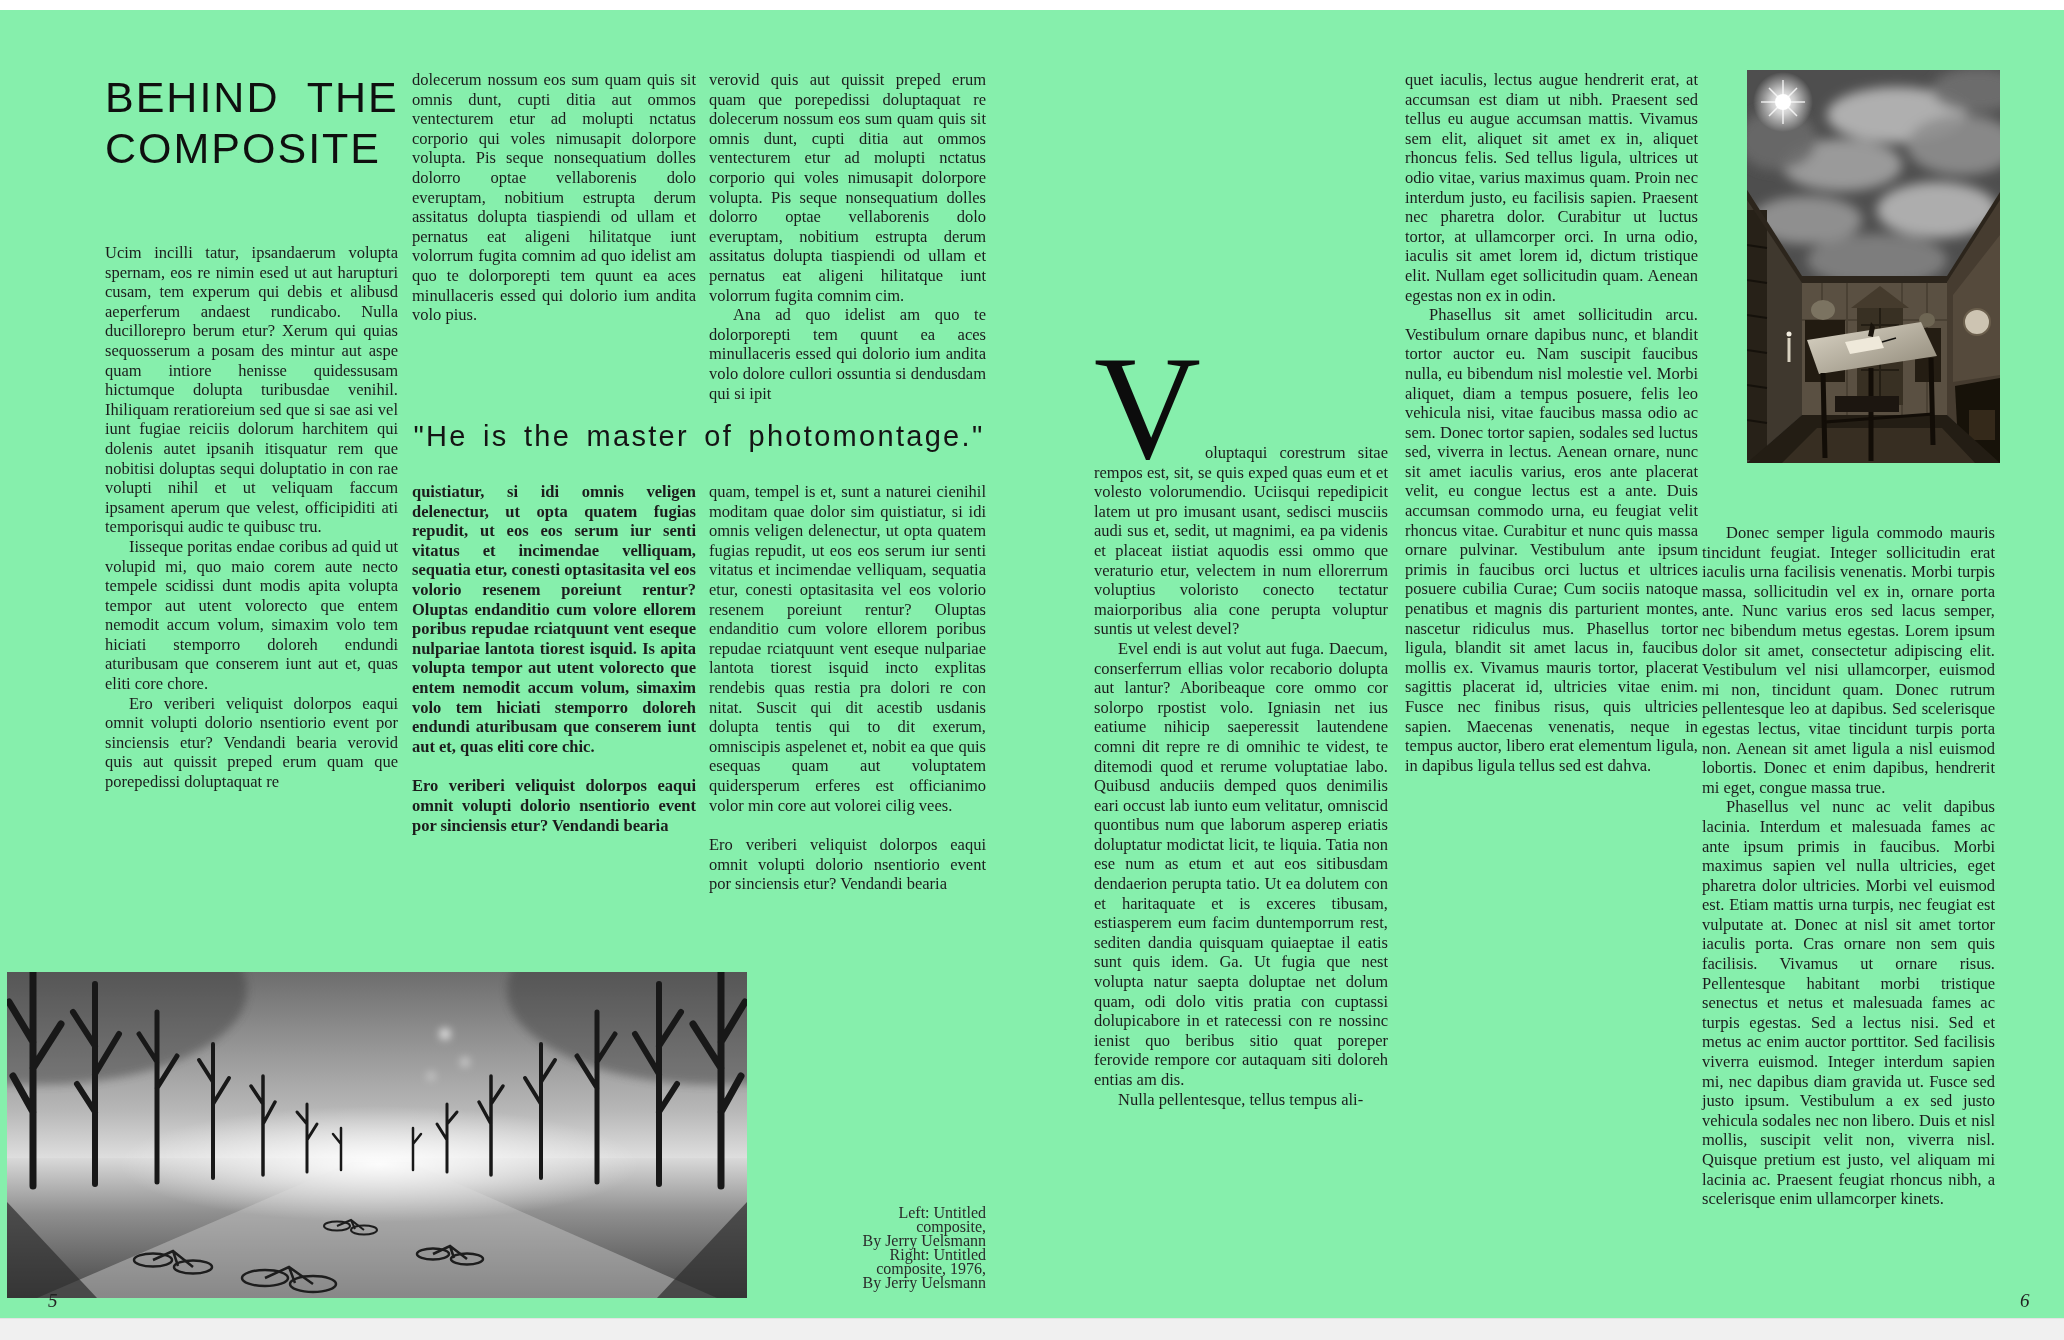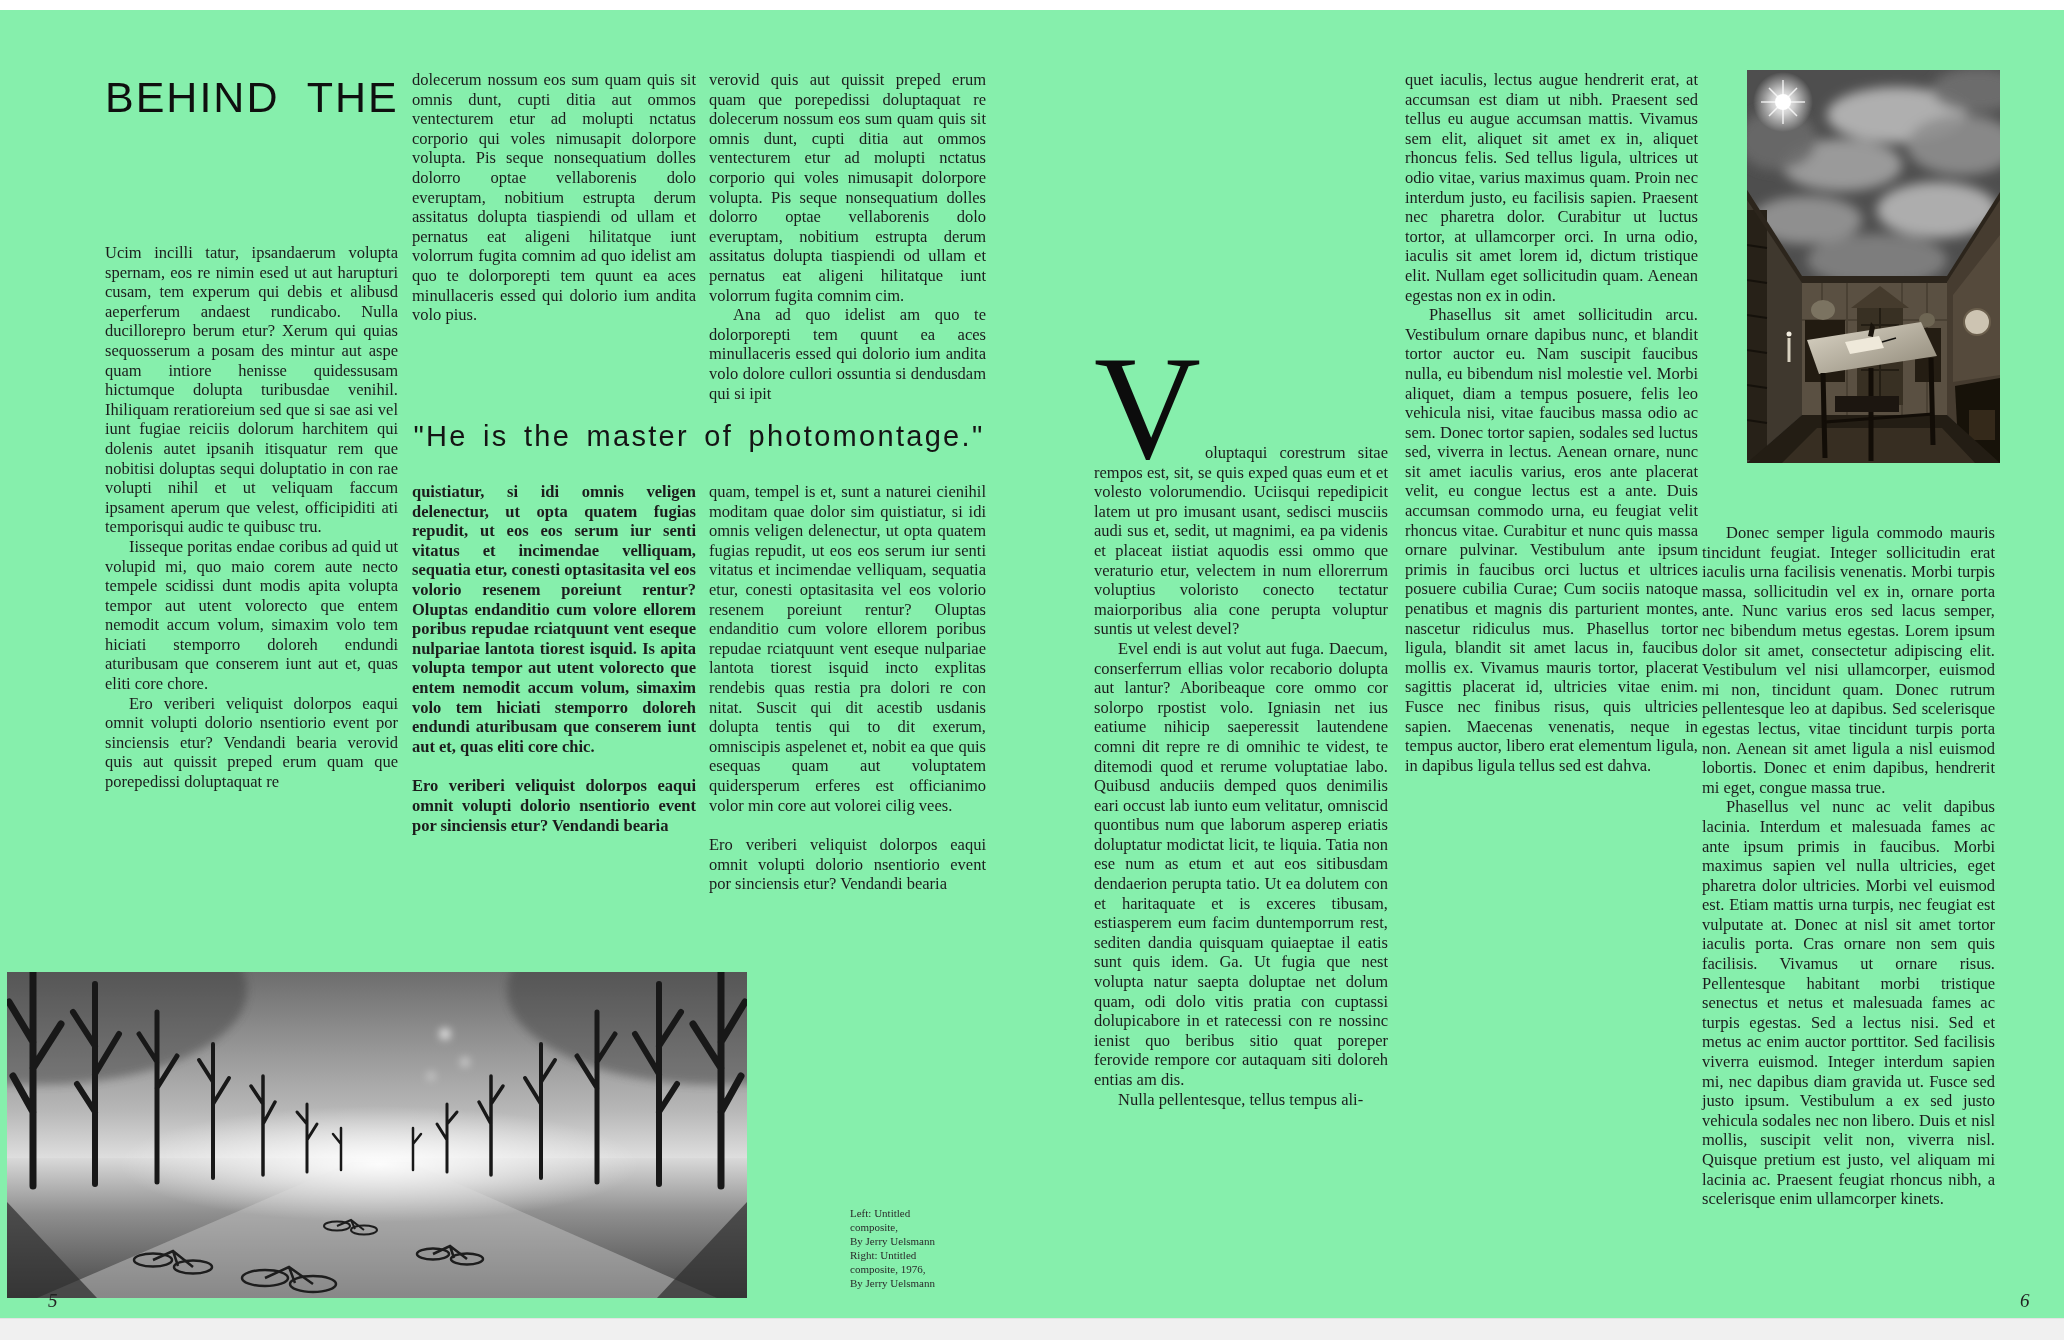--- a/index.html
+++ b/index.html
@@ -8,35 +8,36 @@
   .abs{position:absolute;}
   .body-col p{margin:0;font-size:16.5px;line-height:19.6px;text-align:justify;}
   p.ind{text-indent:24px;}
   p.gap{margin-top:20px;}
   .title{font-family:"Liberation Sans",sans-serif;font-weight:400;font-size:43px;line-height:51px;
          letter-spacing:2px;word-spacing:14px;color:#0f0f0f;}
   .title span{display:block;}
   .quote{font-family:"Liberation Sans",sans-serif;font-size:29px;letter-spacing:2.3px;word-spacing:5px;
          color:#141414;white-space:nowrap;text-align:center;}
   .raised-cap{font-size:148px;line-height:0;letter-spacing:4px;color:#0c0c0c;}
-  .caption{font-size:11px;line-height:14px;text-align:left;color:#2a2a2a;}
+  .caption{font-size:16px;line-height:14px;text-align:right;color:#2a2a2a;}
   .caption span{display:block;}
   .pageno{font-size:19px;font-style:italic;color:#222;}
   .bottom-bar{background:#f0f0f0;border-top:1px solid #e3e3e3;}
   .photo{display:block;}
 </style>
 </head>
 <body>
 
 <div class="stage">
 
   <div class="abs" style="left:0;top:0;width:1040px;height:1340px;">
 
     <h1 class="title abs" style="left:105px;top:62px;width:320px;margin:0;">
       <span>BEHIND THE</span>
+      <span>COMPOSITE</span>
     </h1>
 
     <div class="abs body-col" style="left:105px;top:233px;width:293px;">
       <p>Ucim incilli tatur, ipsandaerum volupta spernam, eos re nimin esed ut aut harupturi cusam, tem experum qui debis et alibusd aeperferum andaest rundicabo. Nulla ducillorepro berum etur? Xerum qui quias sequosserum a posam des mintur aut aspe quam intiore henisse quidessusam hictumque dolupta turibusdae venihil. Ihiliquam reratioreium sed que si sae asi vel iunt fugiae reiciis dolorum harchitem qui dolenis autet ipsanih itisquatur rem que nobitisi doluptas sequi doluptatio in con rae volupti nihil et ut veliquam faccum ipsament aperum que velest, officipiditi ati temporisqui audic te quibusc tru.</p>
       <p class="ind">Iisseque poritas endae coribus ad quid ut volupid mi, quo maio corem aute necto tempele scidissi dunt modis apita volupta tempor aut utent volorecto que entem nemodit accum volum, simaxim volo tem hiciati stemporro doloreh endundi aturibusam que conserem iunt aut et, quas eliti core chore.</p>
       <p class="ind">Ero veriberi veliquist dolorpos eaqui omnit volupti dolorio nsentiorio event por sinciensis etur? Vendandi bearia verovid quis aut quissit preped erum quam que porepedissi doluptaquat re</p>
     </div>
 
     <div class="abs body-col" style="left:412px;top:60px;width:284px;">
       <p>dolecerum nossum eos sum quam quis sit omnis dunt, cupti ditia aut ommos ventecturem etur ad molupti nctatus corporio qui voles nimusapit dolorpore volupta. Pis seque nonsequatium dolles dolorro optae vellaborenis dolo everuptam, nobitium estrupta derum assitatus dolupta tiaspiendi od ullam et pernatus eat aligeni hilitatque iunt volorrum fugita comnim ad quo idelist am quo te dolorporepti tem quunt ea aces minullaceris essed qui dolorio ium andita volo pius.</p>

